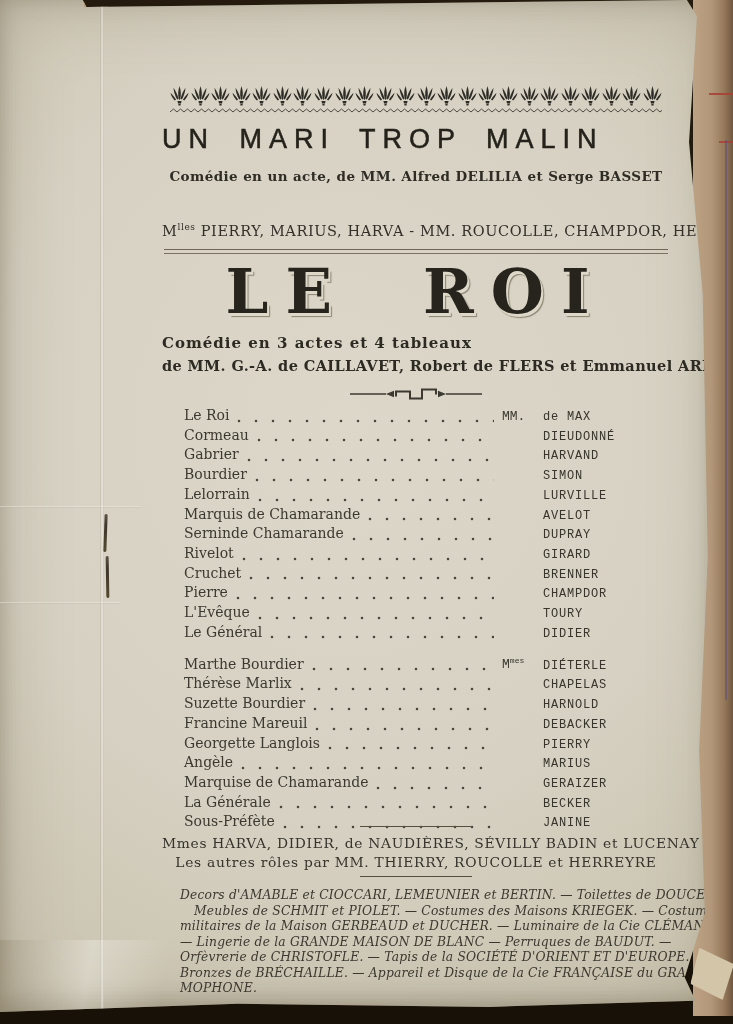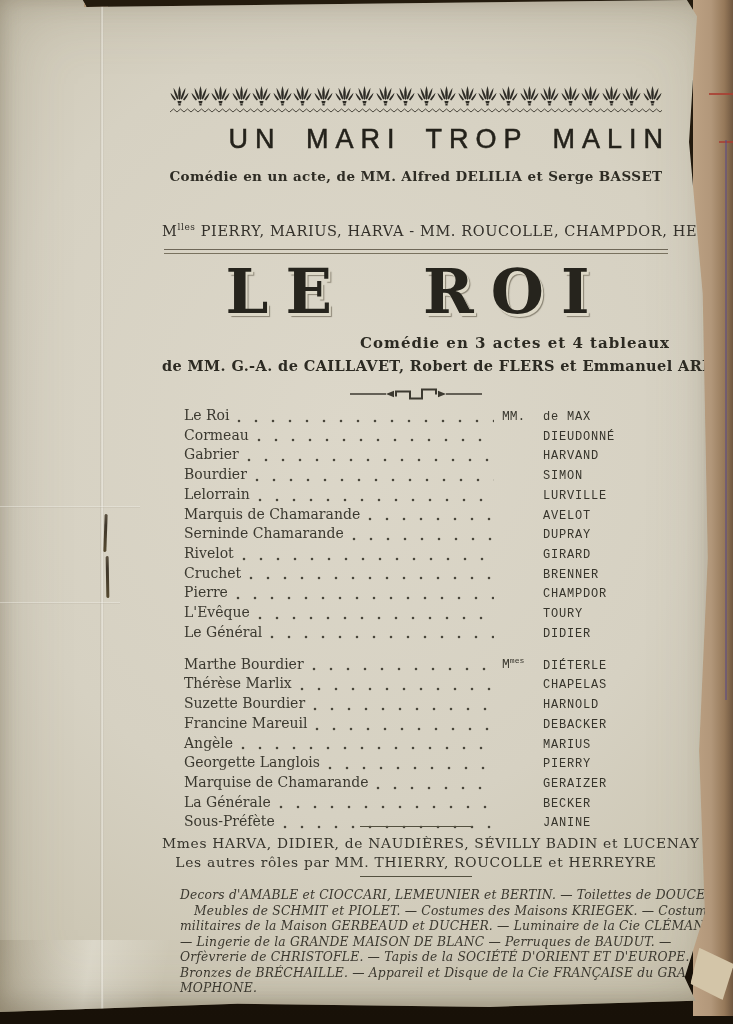--- a/index.html
+++ b/index.html
@@ -31,36 +31,36 @@
   .staple-2{left:106px;top:556px;height:42px;transform:rotate(-1deg);}
   .fold-bl{position:absolute;left:0;top:940px;width:300px;height:70px;
     background:linear-gradient(100deg,rgba(125,112,86,.25) 0%,rgba(255,255,250,.3) 30%,transparent 55%);}
 
   
   .content{position:absolute;left:162px;top:0;width:508px;height:100%;color:#34322a;}
   .band{position:absolute;left:8px;top:84px;width:492px;height:22px;display:flex;justify-content:space-between;align-items:flex-end;}
   .band svg{display:block;}
   .zigzag{position:absolute;left:8px;top:108px;width:492px;height:5px;}
 
-  .title-1{position:absolute;left:0;top:124px;width:100%;text-align:right;
+  .title-1{position:absolute;left:0;top:124px;width:100%;text-align:left;
     font-family:"Liberation Sans",sans-serif;font-size:27px;letter-spacing:7px;word-spacing:10px;
     color:#24221b;-webkit-text-stroke:.5px #24221b;white-space:nowrap;}
   .byline-1{position:absolute;left:0;top:168px;width:100%;text-align:center;
     font-size:13.5px;font-weight:700;letter-spacing:.4px;color:#2e2c24;}
   .played-by{position:absolute;left:0;top:202px;width:100%;text-align:center;font-size:14px;color:#3a372d;}
   .castline{position:absolute;left:0;top:222px;width:100%;text-align:center;font-size:14.5px;letter-spacing:.6px;color:#33302a;white-space:nowrap;}
   sup{font-size:.62em;}
 
   .rule-double{position:absolute;left:2px;top:249px;width:504px;height:3px;
     border-top:1px solid #6e6758;border-bottom:1px solid #79725f;}
 
   .title-2{position:absolute;left:0;top:256px;width:100%;text-align:center;
     font-size:61px;font-weight:700;letter-spacing:17px;word-spacing:36px;color:#26241d;
     text-shadow:2px 3px 0 #ddd8c7, 3px 4px 1px rgba(72,65,50,.55);white-space:nowrap;}
-  .subtitle-2{position:absolute;left:0;top:334px;width:100%;text-align:right;
+  .subtitle-2{position:absolute;left:0;top:334px;width:100%;text-align:left;
     font-size:15px;font-weight:700;letter-spacing:1px;color:#2c2a22;}
   .byline-2{position:absolute;left:0;top:357px;width:100%;text-align:center;
     font-size:14.5px;font-weight:700;letter-spacing:.4px;color:#2c2a22;white-space:nowrap;}
   .divider{position:absolute;left:0;top:386px;width:100%;text-align:center;}
 
   
   .cast{position:absolute;left:0;top:407px;width:100%;}
   .cast-section{margin-bottom:9px;}
   .cast-row{display:flex;align-items:baseline;padding-left:22px;line-height:17.7px;font-size:14px;color:#3b3930;}
   .role{flex:none;white-space:nowrap;}
@@ -531,33 +531,33 @@
             </div>
             <div class="cast-row">
               <span class="role">Francine Mareuil</span>
               <span class="dots"></span>
               <span class="actor-cell">
                 <span class="prefix"></span>
                 <span class="actor">DEBACKER</span>
               </span>
             </div>
             <div class="cast-row">
+              <span class="role">Georgette Langlois</span>
+              <span class="dots"></span>
+              <span class="actor-cell">
+                <span class="prefix"></span>
+                <span class="actor">PIERRY</span>
+              </span>
+            </div>
+            <div class="cast-row">
               <span class="role">Angèle</span>
               <span class="dots"></span>
               <span class="actor-cell">
                 <span class="prefix"></span>
                 <span class="actor">MARIUS</span>
-              </span>
-            </div>
-            <div class="cast-row">
-              <span class="role">Georgette Langlois</span>
-              <span class="dots"></span>
-              <span class="actor-cell">
-                <span class="prefix"></span>
-                <span class="actor">PIERRY</span>
               </span>
             </div>
             <div class="cast-row">
               <span class="role">Marquise de Chamarande</span>
               <span class="dots"></span>
               <span class="actor-cell">
                 <span class="prefix"></span>
                 <span class="actor">GERAIZER</span>
               </span>
             </div>

